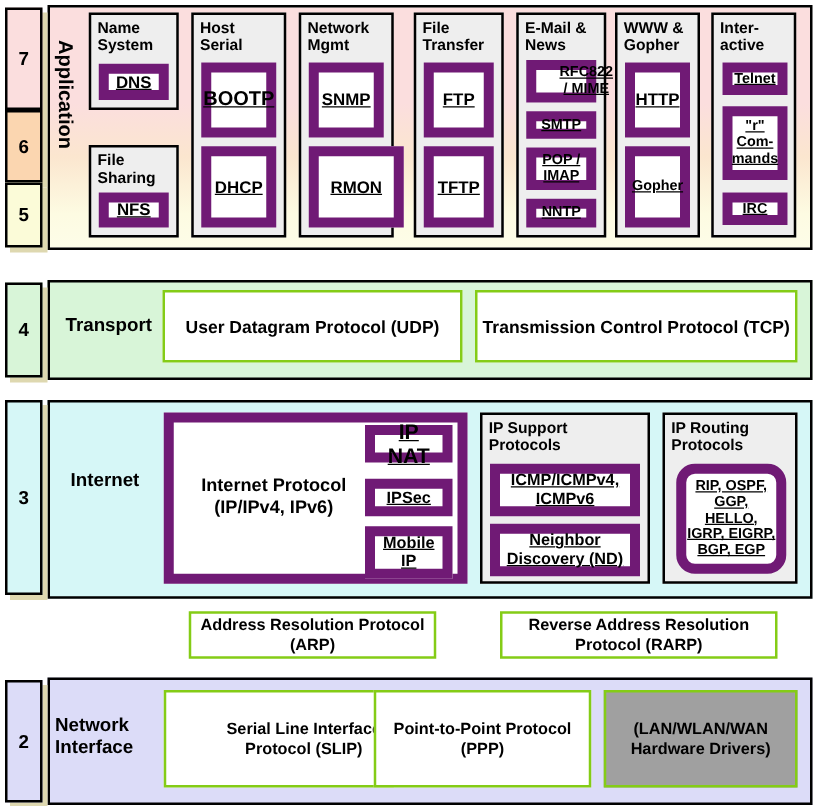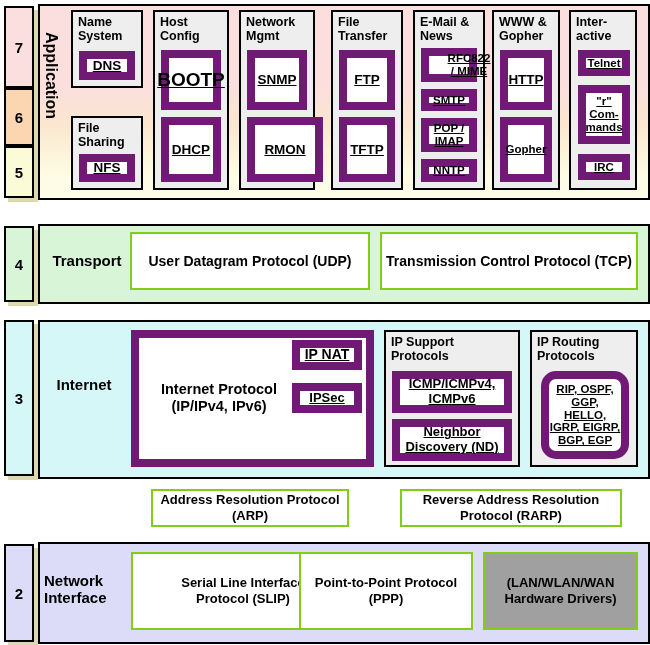--- a/index.html
+++ b/index.html
@@ -110,23 +110,23 @@
   </div>
 
   <div class="grpbox" style="left:71px;top:116px;width:72px;height:74px;">
     <div class="grptitle">File Sharing</div>
   </div>
   <div class="pbox" style="left:79px;top:154px;width:56px;height:28px;font-size:13.5px;">
     <span>NFS</span>
   </div>
 
   <div class="grpbox" style="left:153px;top:10px;width:76px;height:180px;">
-    <div class="grptitle">Host Config</div>
-  </div>
-  <div class="pbox" style="left:161px;top:50px;width:60px;height:60px;font-size:19px;">
+    <div class="grptitle">Host Serial</div>
+  </div>
+  <div class="pbox" style="left:161px;top:50px;width:60px;height:60px;font-size:16px;">
     <span>BOOTP</span>
   </div>
   <div class="pbox" style="left:161px;top:117px;width:60px;height:65px;font-size:13.5px;">
     <span>DHCP</span>
   </div>
 
   <div class="grpbox" style="left:239px;top:10px;width:76px;height:180px;">
     <div class="grptitle">Network Mgmt</div>
   </div>
   <div class="pbox" style="left:247px;top:50px;width:60px;height:60px;font-size:13.5px;">
@@ -202,26 +202,29 @@
   <div class="panel-label" style="left:44px;top:376px;width:80px;font-size:15px;">
     <span>Internet</span>
   </div>
 
   <div class="pbox" style="left:131px;top:330px;width:243px;height:137px;font-size:15px;
               align-items:flex-start;justify-content:flex-start;background:#fff;">
   </div>
   <div class="panel-label" style="left:140px;top:381px;width:158px;font-size:14.5px;z-index:4;">
     <span>Internet Protocol (IP/IPv4, IPv6)</span>
   </div>
-  <div class="pbox" style="left:292px;top:340px;width:70px;height:30px;font-size:14px;">
+  <div class="pbox" style="left:292px;top:340px;width:70px;height:30px;font-size:17px;">
     <span>IP NAT</span>
   </div>
   <div class="pbox" style="left:292px;top:383px;width:70px;height:30px;font-size:13px;">
     <span>IPSec</span>
   </div>
+  <div class="pbox" style="left:292px;top:421px;width:70px;height:42px;font-size:13px;">
+    <span>Mobile IP</span>
+  </div>
 
   <div class="grpbox" style="left:384px;top:330px;width:136px;height:137px;">
     <div class="grptitle">IP Support Protocols</div>
   </div>
   <div class="pbox" style="left:392px;top:371px;width:120px;height:42px;font-size:13px;">
     <span>ICMP/ICMPv4, ICMPv6</span>
   </div>
   <div class="pbox" style="left:392px;top:419px;width:120px;height:42px;font-size:13px;">
     <span>Neighbor Discovery (ND)</span>
   </div>

